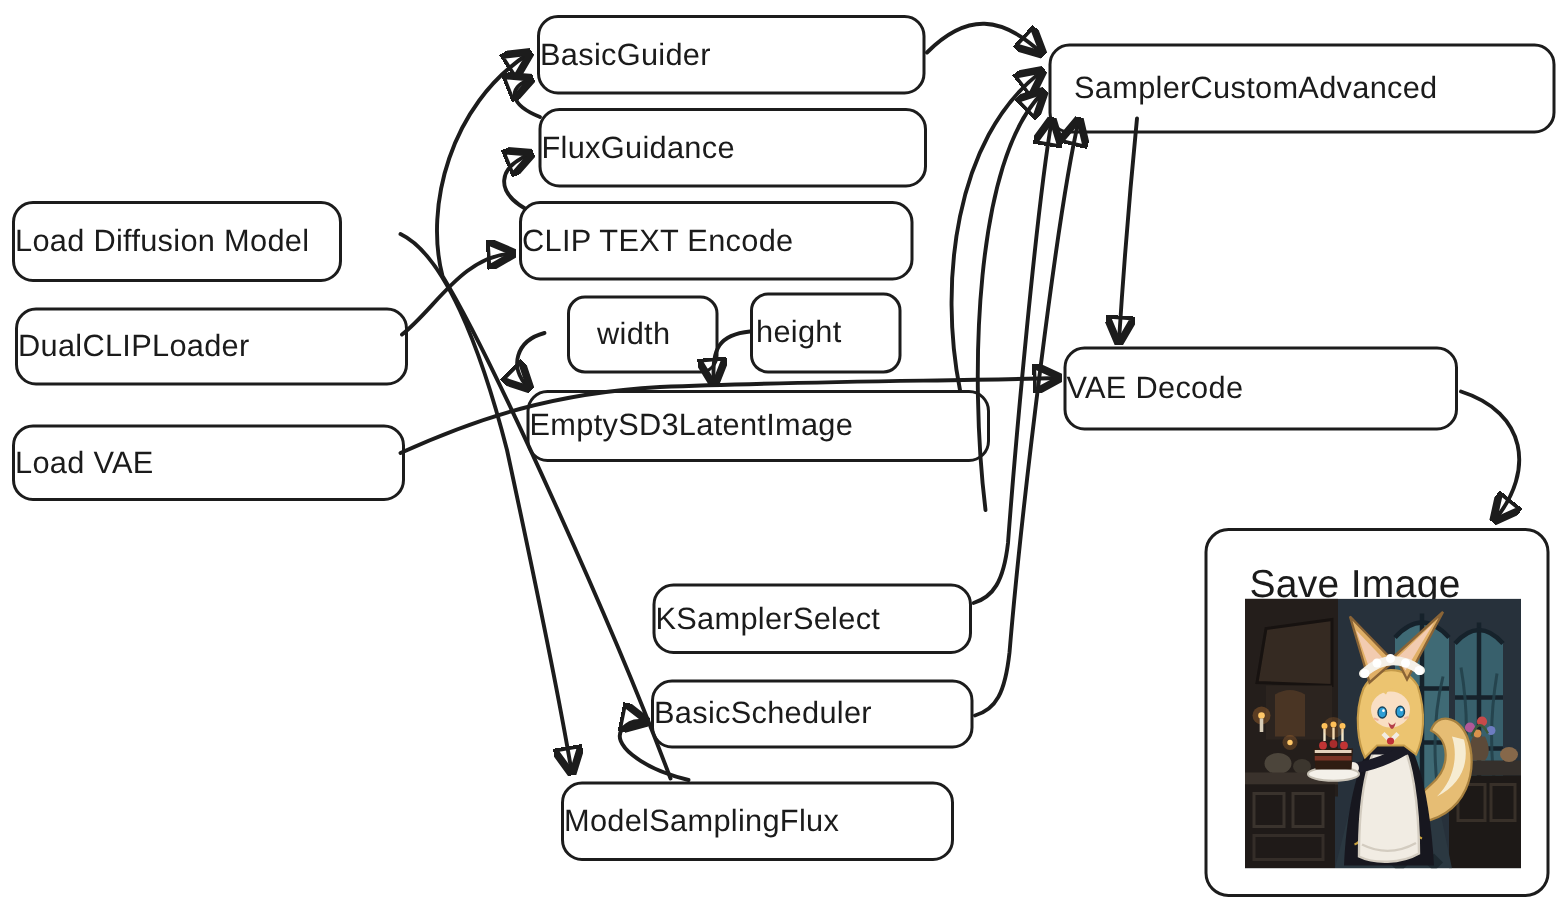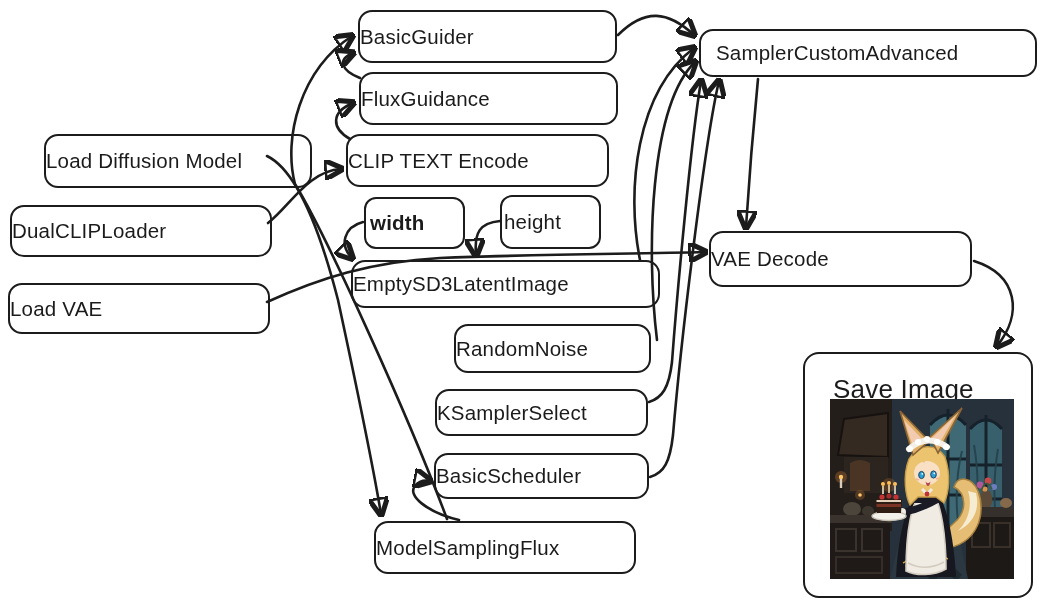--- a/index.html
+++ b/index.html
@@ -8,34 +8,34 @@
     font-family:"Liberation Sans","DejaVu Sans",sans-serif;color:#1b1b1b;
   }
   .node{
     position:absolute;box-sizing:border-box;background:#ffffff;
     border:2.5px solid #1c1c1c;border-radius:14px;
     display:flex;align-items:center;
     font-size:20.5px;font-weight:500;letter-spacing:.2px;white-space:nowrap;
     z-index:2;
   }
   
-  #n-ldm   {left:8px;  top:134px;width:268px;height:54px;margin-left:36px;}
+  #n-ldm   {left:8px;  top:134px;width:220px;height:54px;}
   #n-dcl   {left:10px; top:205px;width:262px;height:52px;}
   #n-lvae  {left:8px;  top:283px;width:262px;height:51px;}
   #n-bgd   {left:358px;top:10px; width:259px;height:53px;}
   #n-flx   {left:359px;top:72px; width:259px;height:53px;align-items:center;}
   #n-clip  {left:346px;top:134px;width:263px;height:53px;}
-  #n-wid   {left:364px;top:197px;width:101px;height:52px;border-radius:12px;padding-left:4px;font-weight:bold;}
+  #n-wid   {left:378px;top:197px;width:101px;height:52px;border-radius:12px;padding-left:18px;}
   #n-hei   {left:500px;top:195px;width:101px;height:54px;border-radius:12px;padding-left:2px;}
   #n-empty {left:351px;top:260px;width:309px;height:48px;}
   #n-rnd   {left:454px;top:324px;width:197px;height:49px;}
   #n-ksel  {left:435px;top:389px;width:213px;height:47px;}
   #n-bsch  {left:434px;top:453px;width:215px;height:46px;}
   #n-msf   {left:374px;top:521px;width:262px;height:53px;}
-  #n-sca   {left:699px;top:29px; width:338px;height:48px;padding-left:15px;text-align:center;}
+  #n-sca   {left:699px;top:29px; width:338px;height:60px;padding-left:15px;text-align:center;}
   #n-vaed  {left:709px;top:231px;width:263px;height:56px;}
   #n-save  {left:803px;top:352px;width:230px;height:246px;border-radius:16px;
             display:block;padding:12px;z-index:1;}
   .save-title{font-size:26px;font-weight:500;padding:8px 0 0 16px;}
   .preview{position:absolute;left:25px;top:45px;width:184px;height:180px;overflow:hidden;}
   .preview svg{display:block;}
   .edges{position:absolute;left:0;top:0;z-index:5;pointer-events:none;}
   .edges path{fill:none;stroke:#1c1c1c;stroke-width:2.6px;stroke-linecap:round;}
 </style>
 </head>
@@ -62,23 +62,20 @@
       <span>CLIP TEXT Encode</span>
     </div>
   <div class="node" id="n-wid">
       <span>width</span>
     </div>
   <div class="node" id="n-hei">
       <span>height</span>
     </div>
   <div class="node" id="n-empty">
       <span>EmptySD3LatentImage</span>
-    </div>
-  <div class="node" id="n-rnd">
-      <span>RandomNoise</span>
     </div>
   <div class="node" id="n-ksel">
       <span>KSamplerSelect</span>
     </div>
   <div class="node" id="n-bsch">
       <span>BasicScheduler</span>
     </div>
   <div class="node" id="n-msf">
       <span>ModelSamplingFlux</span>
     </div>

